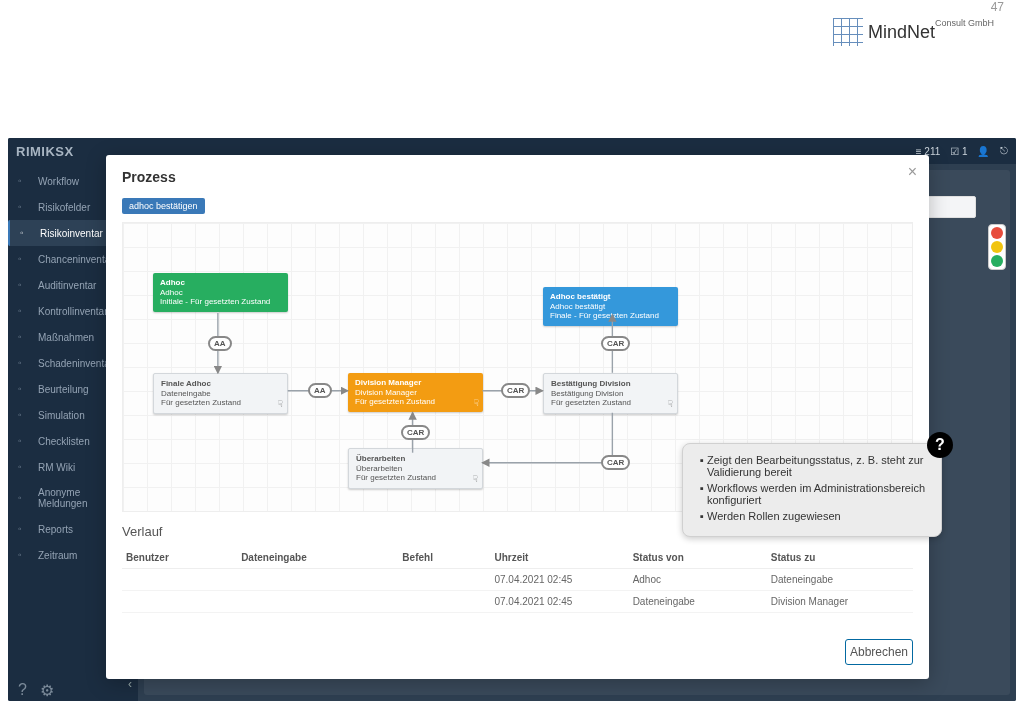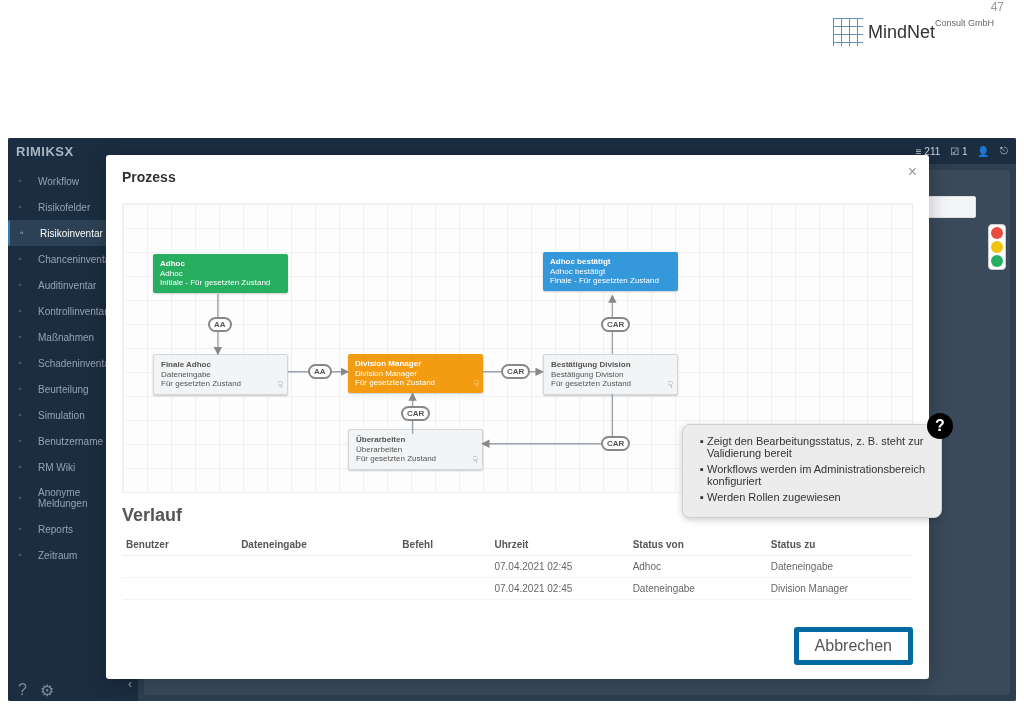--- a/index.html
+++ b/index.html
@@ -52,26 +52,26 @@
 .node .hand { position: absolute; right: 4px; bottom: 3px; font-size: 9px; opacity: .85; }
 .conn-badge { position: absolute; background: #fff; border: 2px solid #888; color: #555; font-size: 8px; font-weight: bold; padding: 1px 4px; border-radius: 10px; z-index: 3; }
 svg.wires { position: absolute; inset: 0; z-index: 1; pointer-events: none; }
 
 .tooltip { position: absolute; right: -30px; top: 220px; width: 260px; background: #ececec; border: 1px solid #d0d0d0; border-radius: 8px; padding: 10px 14px; color: #333; font-size: 11px; box-shadow: 0 2px 6px rgba(0,0,0,.2); z-index: 5; }
 .tooltip ul { list-style: "\25AA\00A0"; padding-left: 10px; }
 .tooltip li { margin-bottom: 4px; }
 .tooltip .qmark { position: absolute; top: -12px; right: -12px; width: 26px; height: 26px; border-radius: 50%; background: #000; color: #fff; font-weight: bold; display: flex; align-items: center; justify-content: center; font-size: 16px; }
 
 .history { margin-top: 12px; }
-.hist-title { font-size: 18px; color: #555; font-weight: bold; margin-bottom: 8px; }
+.hist-title { font-size: 13px; color: #555; font-weight: normal; margin-bottom: 8px; }
 .hist-head, .hist-row { display: grid; grid-template-columns: 1fr 1.4fr 0.8fr 1.2fr 1.2fr 1.2fr; font-size: 10px; padding: 5px 4px; color: #666; }
 .hist-head { border-bottom: 1px solid #eee; color: #555; font-weight: 600; }
 .hist-row { border-bottom: 1px solid #f3f3f3; }
 .modal-footer { margin-top: auto; display: flex; justify-content: flex-end; padding-top: 8px; }
-.btn-outline { border: 5px solid #0369a1; background: #fff; color: #555; font-size: 16px; padding: 5px 16px; border-radius: 3px; cursor: pointer; }
+.btn-outline { border: 1px solid #0369a1; background: #fff; color: #555; font-size: 12px; padding: 5px 4px; border-radius: 3px; cursor: pointer; }
 
 .chevron-collapse { position: absolute; left: 120px; bottom: 10px; color: #9aa; font-size: 12px; }
 </style>
 </head>
 <body>
 
 <div class="page-header">
   <div class="page-number">47</div>
   <div class="logo-mindnet">
     <span class="grid"></span>
@@ -126,21 +126,21 @@
       <div class="sb-item">
         <span class="sb-ico">◦</span>
         <span>Beurteilung</span>
       </div>
       <div class="sb-item">
         <span class="sb-ico">◦</span>
         <span>Simulation</span>
       </div>
       <div class="sb-item">
         <span class="sb-ico">◦</span>
-        <span>Benutzername</span>
+        <span>Checklisten</span>
       </div>
       <div class="sb-item">
         <span class="sb-ico">◦</span>
         <span>RM Wiki</span>
       </div>
       <div class="sb-item">
         <span class="sb-ico">◦</span>
         <span>Anonyme Meldungen</span>
       </div>
       <div class="sb-item">
@@ -165,20 +165,21 @@
       <div class="tl-r"></div>
       <div class="tl-y"></div>
       <div class="tl-g"></div>
     </div>
   </div>
 </div>
 
 <div class="modal">
   <div class="modal-close">×</div>
   <div class="modal-title">Prozess</div>
+  <div><span class="pill">adhoc bestätigen</span></div>
 
   <div class="diagram">
     <svg class="wires" viewBox="0 0 790 290" preserveAspectRatio="none">
       <defs>
           <marker id="ah" markerWidth="6" markerHeight="6" refX="5" refY="3" orient="auto">
             <path d="M0,0 L6,3 L0,6 Z" fill="#888"></path>
           </marker>
         </defs>
       <g stroke="#9aa2aa" stroke-width="1.4" fill="none" marker-end="url(#ah)">
         <path d="M95,90 L95,150"></path>
@@ -200,21 +201,21 @@
       <span class="n-ln">Dateneingabe</span>
       <span class="n-ln">Für gesetzten Zustand</span>
       <span class="hand">☟</span>
     </div>
     <div class="node orange" style="left:225px; top:150px;">
       <span class="n-ln n-top">Division Manager</span>
       <span class="n-ln">Division Manager</span>
       <span class="n-ln">Für gesetzten Zustand</span>
       <span class="hand">☟</span>
     </div>
-    <div class="node blue" style="left:420px; top:48px;">
+    <div class="node blue" style="left:420px; top:64px;">
       <span class="n-ln n-top">Adhoc bestätigt</span>
       <span class="n-ln">Adhoc bestätigt</span>
       <span class="n-ln">Finale - Für gesetzten Zustand</span>
     </div>
     <div class="node grey" style="left:420px; top:150px;">
       <span class="n-ln n-top">Bestätigung Division</span>
       <span class="n-ln">Bestätigung Division</span>
       <span class="n-ln">Für gesetzten Zustand</span>
       <span class="hand">☟</span>
     </div>

